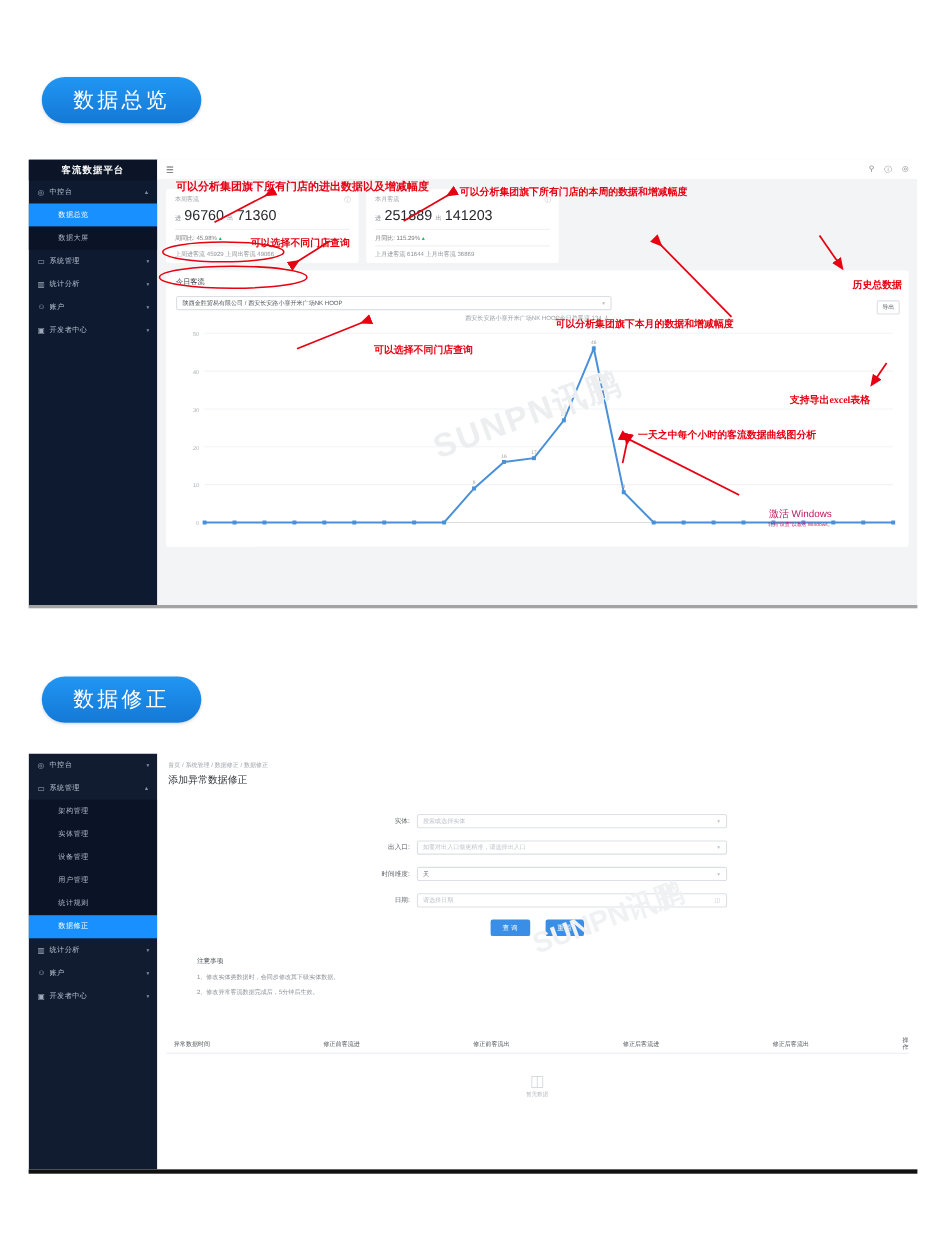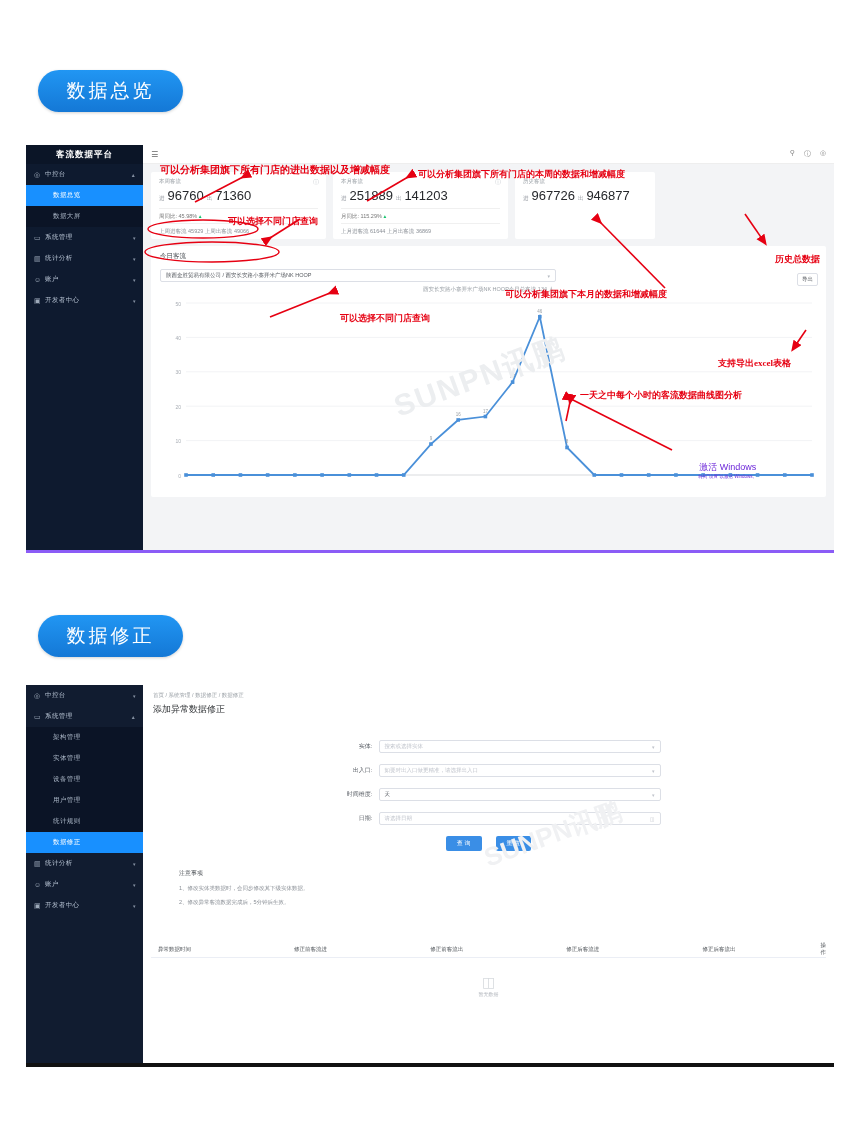--- a/index.html
+++ b/index.html
@@ -25,21 +25,21 @@
   }
   #pill1 { left:38px; top:70px; width:145px; height:42px; }
   #pill2 { left:38px; top:615px; width:145px; height:42px; }
 
   
   .shot {
     position:absolute;
     background:#fff;
     overflow:hidden;
   }
-  #shot1 { left:26px; top:145px; width:808px; height:408px; border-bottom:3px solid #8b5cf6; }
+  #shot1 { left:26px; top:145px; width:808px; height:408px; border-bottom:3px solid #a3a3a3; }
   #shot2 { left:26px; top:685px; width:808px; height:382px; border-bottom:4px solid #111; }
 
   
   .sidebar {
     position:absolute; left:0; top:0; bottom:0;
     background:#0e1a2f;
     color:#c7d0dd;
   }
   #shot1 .sidebar { width:117px; }
   #shot2 .sidebar { width:117px; background:#111c30; }
@@ -103,21 +103,21 @@
   .chart-sub { text-align:center; font-size:5.5px; color:#9aa0a6; margin-top:4px; }
 
   .chart-wrap { position:relative; height:198px; margin-top:2px; }
   .watermark {
     position:absolute; left:230px; top:62px;
     font-size:30px; color:#eceef0; font-weight:bold;
     transform:rotate(-20deg); letter-spacing:2px; pointer-events:none;
   }
   .winmark {
     position:absolute; right:60px; bottom:14px; text-align:center;
-    color:#6d28d9; pointer-events:none;
+    color:#be185d; pointer-events:none;
   }
   .winmark .l1 { font-size:9px; }
   .winmark .l2 { font-size:4.5px; }
 
   
   .crumb { font-size:5.5px; color:#9aa0a6; padding:7px 0 0 10px; }
   .page-title { font-size:9px; color:#303336; padding:4px 0 6px 10px; }
   .white-card { background:#fff; margin:0 8px; padding:18px 0 14px 0; position:relative; min-height:200px; }
   .form-row { display:flex; align-items:center; justify-content:center; margin-bottom:11px; }
   .form-label { width:62px; text-align:right; font-size:6px; color:#5a5f66; padding-right:6px; }
@@ -243,31 +243,20 @@
           <span>141203</span>
         </div>
         <div class="c-rate">
           <span>月同比:</span>
           <span>115.29%</span>
           <span class="up">▴</span>
         </div>
         <div class="c-foot">上月进客流  61644 上月出客流  36869</div>
       </div>
 
-      <div class="card c4">
-        <div class="c-title">历史客流</div>
-        <div class="c-main">
-          <span class="mini">进</span>
-          <span>967726</span>
-          <span class="mini">出</span>
-          <span>946877</span>
-        </div>
-        <div class="c-rate"></div>
-        <div class="c-foot"></div>
-      </div>
     </div>
 
     <div class="panel">
       <div class="panel-title">今日客流</div>
 
       <div class="selector">
         <span>陕西金胜贸易有限公司 / 西安长安路小寨开米广场NK HOOP</span>
         <span class="chev">▾</span>
       </div>
       <div class="export-btn">

